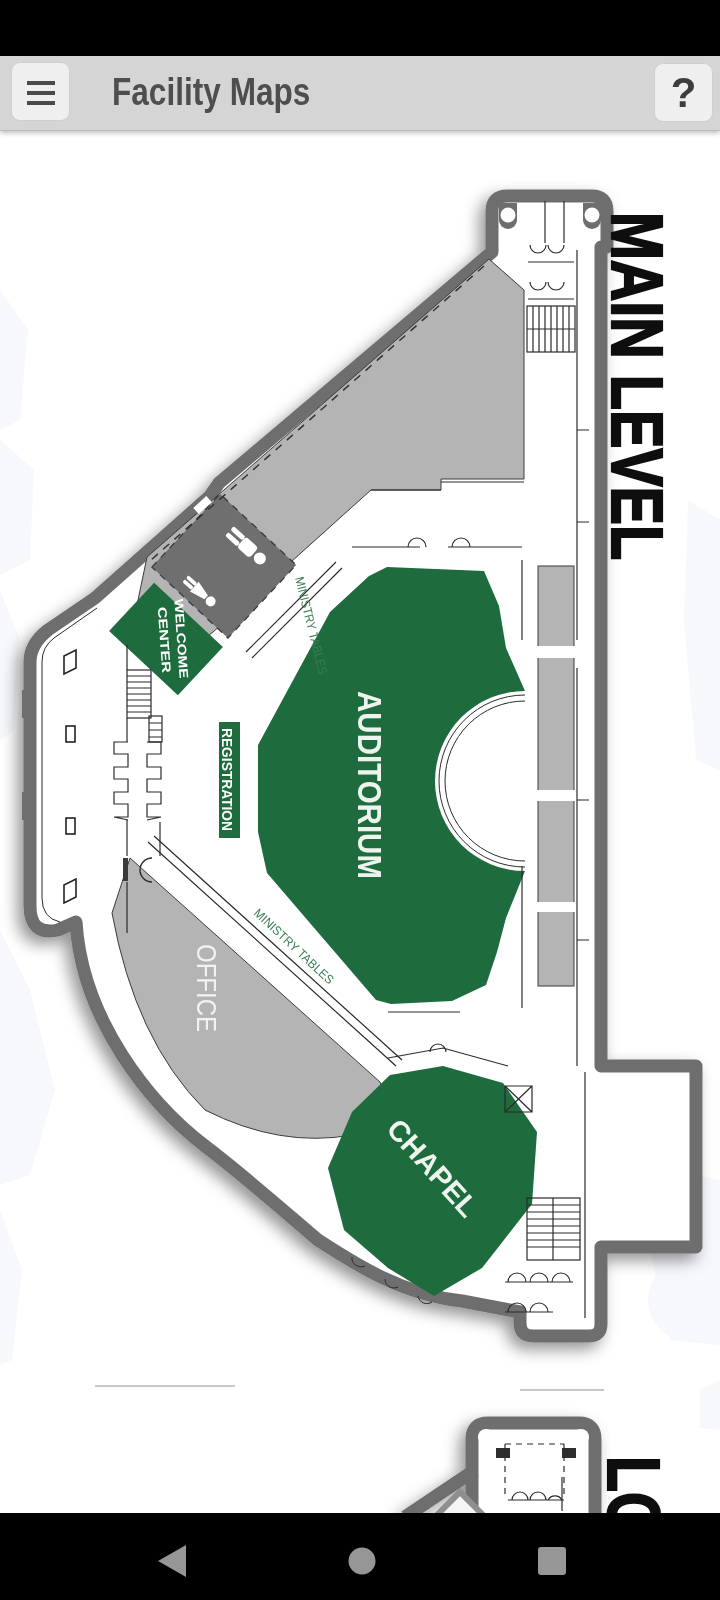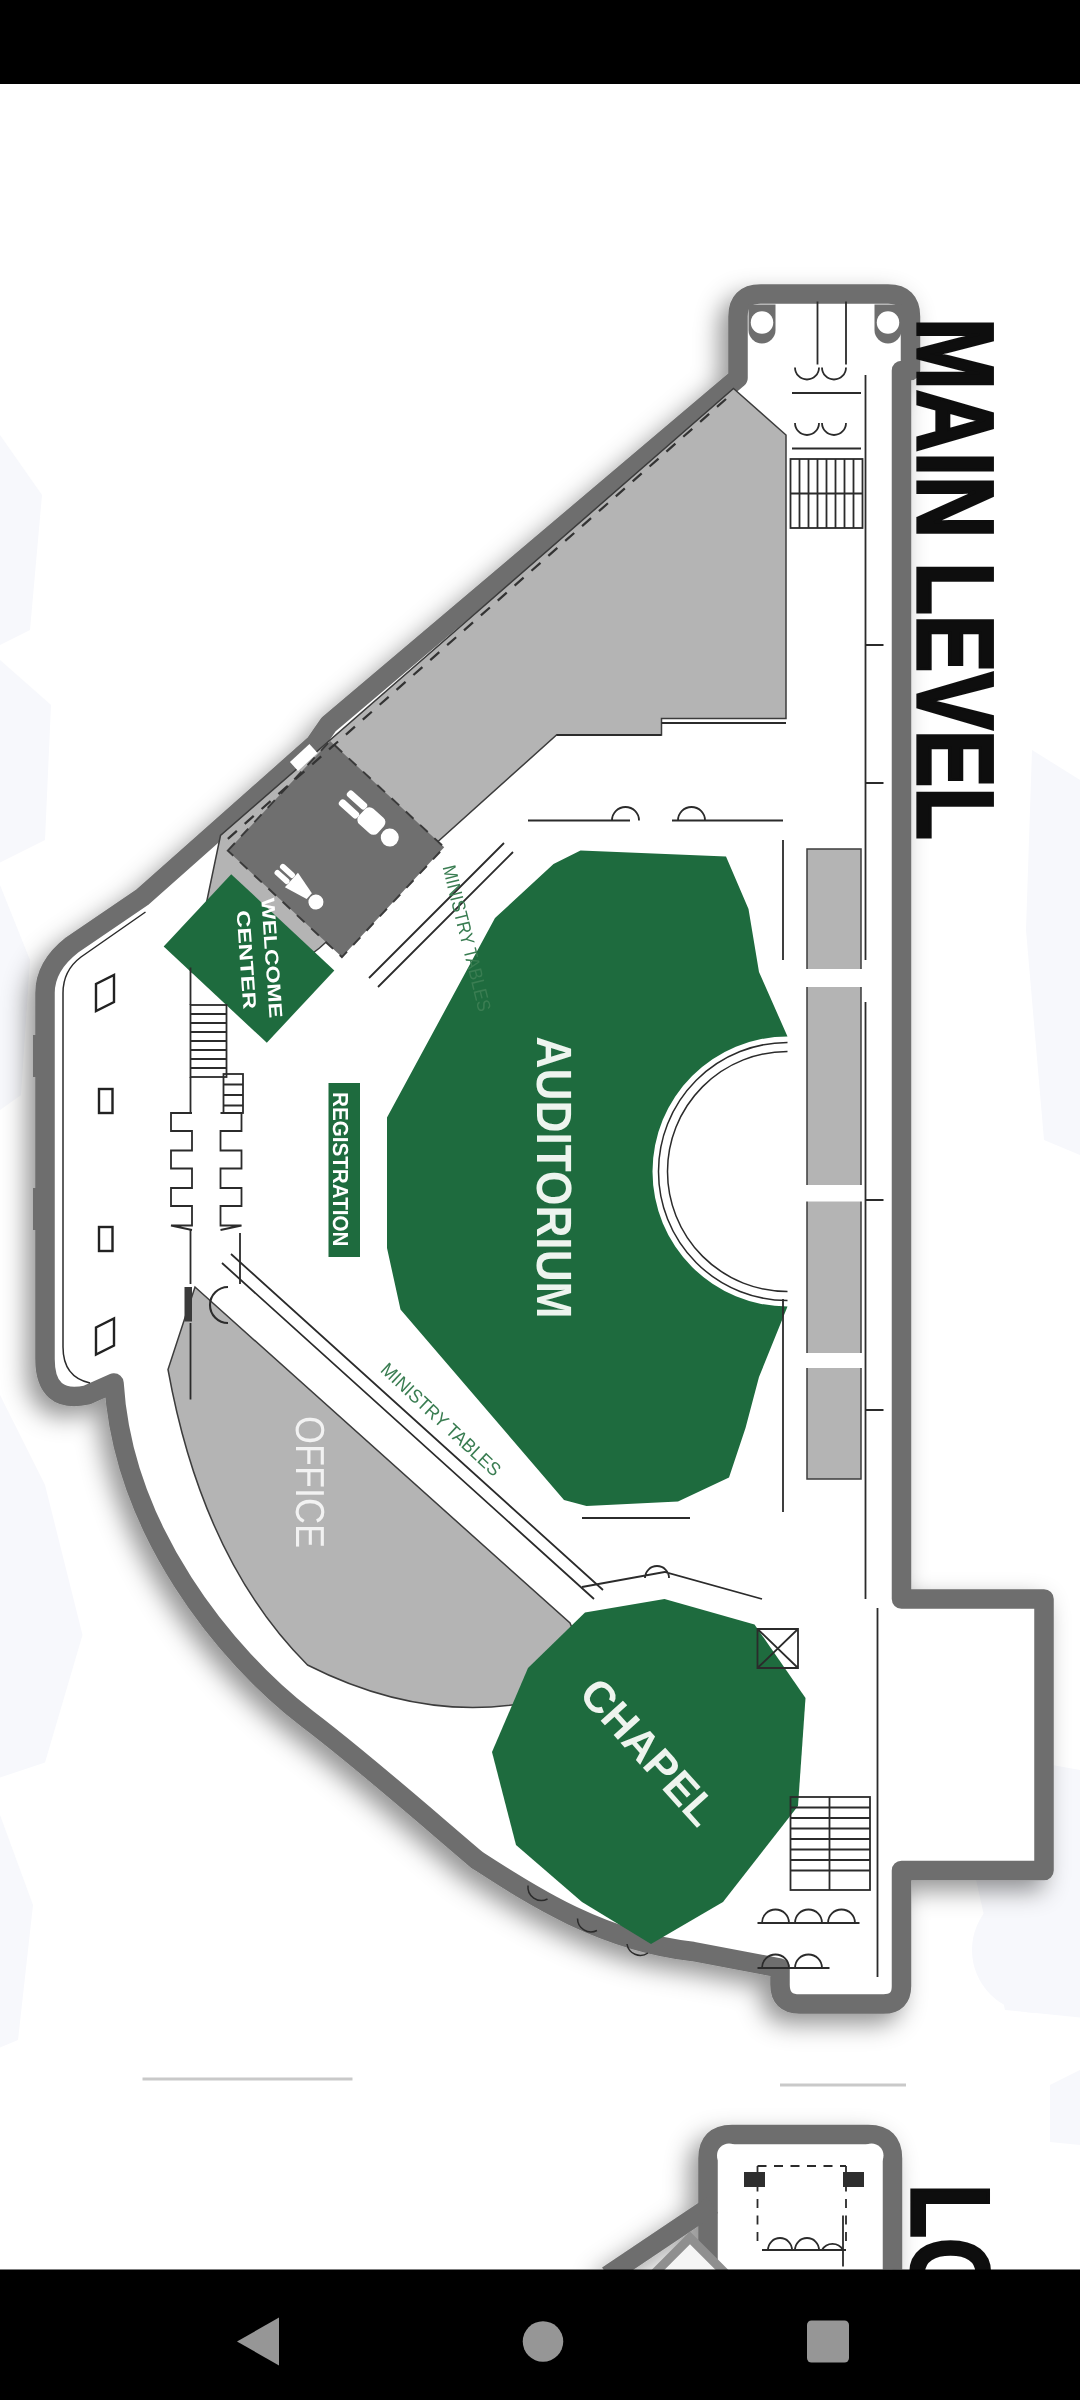--- a/index.html
+++ b/index.html
@@ -17,20 +17,33 @@
   .bars{position:absolute;left:15px;top:18px;width:28px;height:24px;}
   .bars div{height:4px;background:#4a4a4a;margin-bottom:6px;}
   .title{position:absolute;left:112px;top:0;height:74px;line-height:72px;font-size:39px;
     font-weight:bold;color:#4e4e4e;transform:scaleX(0.81);transform-origin:0 50%;white-space:nowrap;}
   .navbar{position:absolute;left:0;top:1513px;width:720px;height:87px;background:#000;z-index:30;}
 </style>
 </head>
 <body>
 <div class="stage">
   <div class="statusbar"></div>
+  <div class="toolbar">
+    <div class="tbtn btn-menu">
+        <div class="bars">
+          <div></div>
+          <div></div>
+          <div></div>
+        </div>
+      </div>
+    <div class="title">Facility Maps</div>
+    <div class="tbtn btn-help">
+        <span>?</span>
+      </div>
+  </div>
   <svg width="720" height="1600" viewBox="0 0 720 1600" style="position:absolute;left:0;top:0;z-index:1">
 <defs>
 <filter id="ds" x="-20%" y="-20%" width="140%" height="140%">
   <feDropShadow dx="-6" dy="7" stdDeviation="8" flood-color="#000" flood-opacity="0.42"></feDropShadow>
 </filter>
 </defs>
 
 <g fill="#f7f8fc">
   <path d="M0 290 L28 330 L20 420 L0 430 Z"></path>
   <path d="M0 440 L34 470 L30 560 L0 575 Z"></path>

